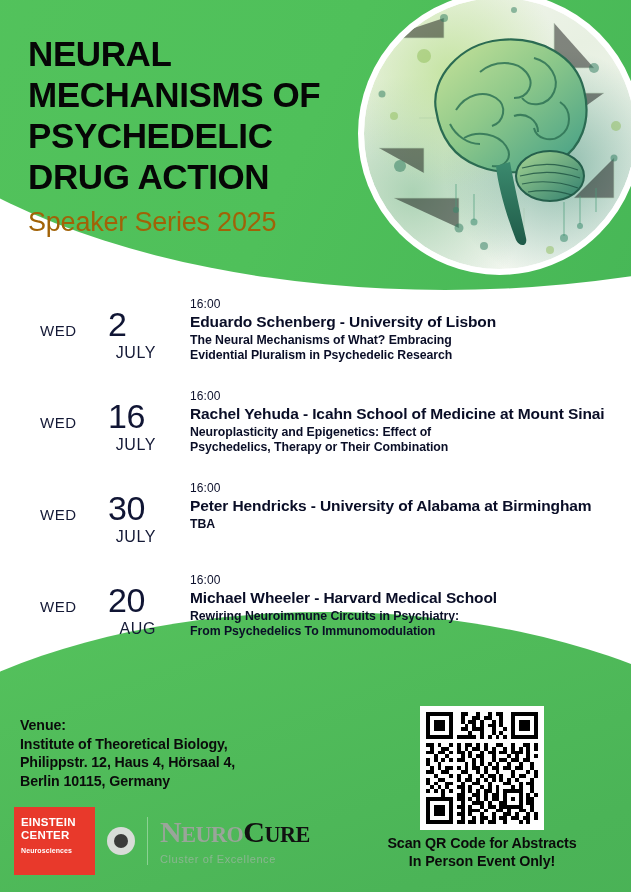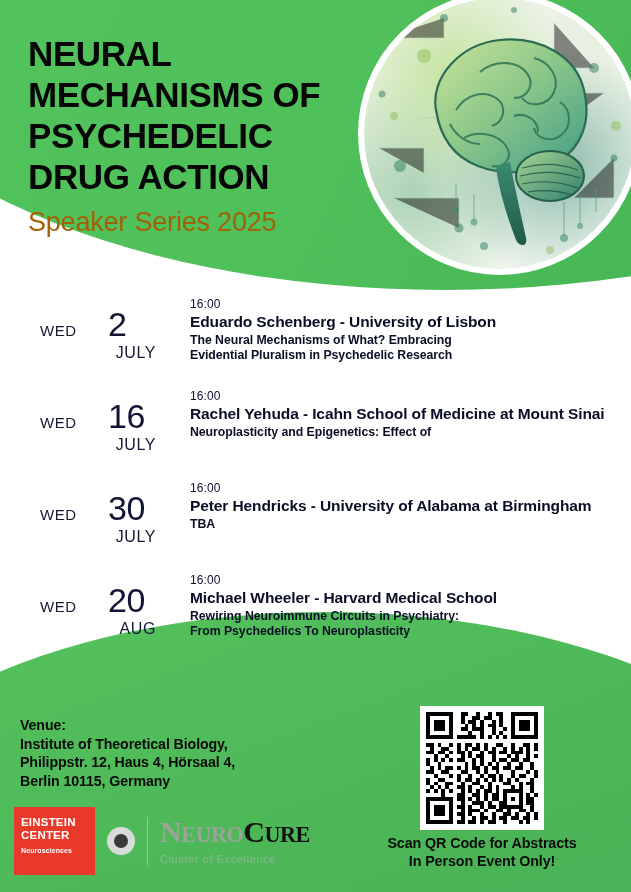--- a/index.html
+++ b/index.html
@@ -410,20 +410,21 @@
           <span class="dow">WED</span>
           <span class="daynum">16</span>
         </div>
         <div class="month">JULY</div>
       </div>
       <div class="info-col">
         <div class="time">16:00</div>
         <div class="speaker">Rachel Yehuda - Icahn School of Medicine at Mount Sinai</div>
         <div class="talk">
           <div>Neuroplasticity and Epigenetics: Effect of</div>
+          <div>Psychedelics, Therapy or Their Combination</div>
         </div>
       </div>
     </div>
 
     <div class="event">
       <div class="date-col">
         <div class="date-row">
           <span class="dow">WED</span>
           <span class="daynum">30</span>
         </div>
@@ -444,21 +445,21 @@
           <span class="dow">WED</span>
           <span class="daynum">20</span>
         </div>
         <div class="month">AUG</div>
       </div>
       <div class="info-col">
         <div class="time">16:00</div>
         <div class="speaker">Michael Wheeler - Harvard Medical School</div>
         <div class="talk">
           <div>Rewiring Neuroimmune Circuits in Psychiatry:</div>
-          <div>From Psychedelics To Neuroplasticity</div>
+          <div>From Psychedelics To Immunomodulation</div>
         </div>
       </div>
     </div>
 
   </div>
 
   <div class="venue">
     <div>Venue:</div>
     <div>Institute of Theoretical Biology,</div>
     <div>Philippstr. 12, Haus 4, Hörsaal 4,</div>

